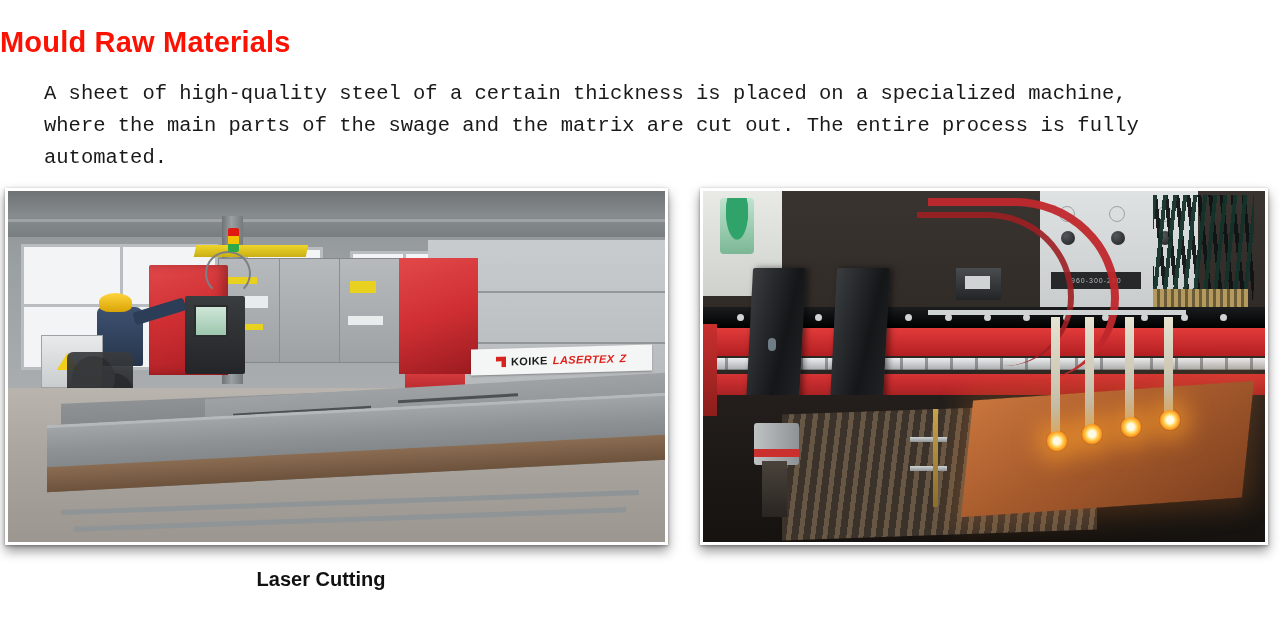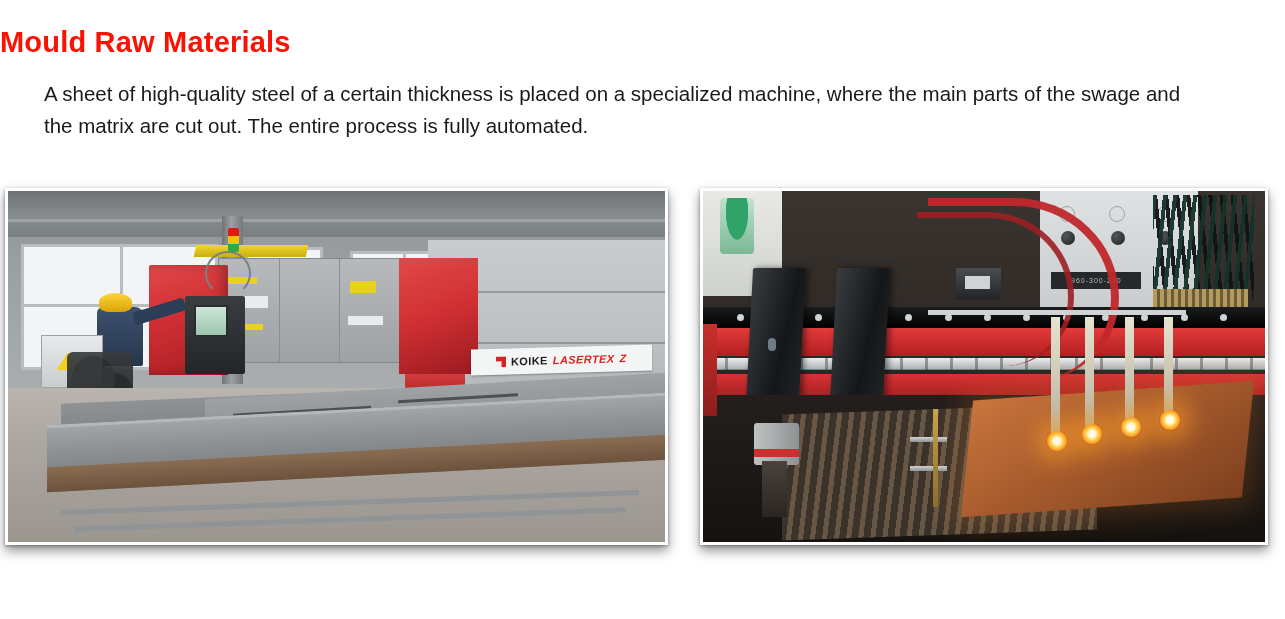--- a/index.html
+++ b/index.html
@@ -15,20 +15,21 @@
   .title {
     position: absolute; top: 26px; left: 0; width: 1285px;
     text-align: left;
     font-size: 29px; font-weight: bold; letter-spacing: .2px;
     color: #fb1202;
   }
   .intro {
     position: absolute; top: 78px; left: 44px; width: 1152px;
     font-size: 20.5px; line-height: 32px; color: #1a1a1a;
     text-align: left;
+    font-family: Liberation Mono, monospace;
   }
 
   
   .photo {
     position: absolute; top: 188px;
     border: 3px solid #ffffff;
     background: #2b2b2b;
     overflow: hidden;
     box-shadow: 0 6px 11px rgba(0,0,0,.42), 0 1px 3px rgba(0,0,0,.35);
   }
@@ -287,20 +288,21 @@
       <div class="l-rail" style="left:10%;top:93%;width:84%;"></div>
 
       <div class="l-logo">
         <span class="mark"></span>
         <span>KOIKE</span>
         <span class="red">LASERTEX</span>
         <span class="red">Z</span>
       </div>
     </div>
   </div>
+  <div class="cap cap-left">Laser Cutting</div>
 
   <div class="photo photo-right">
     <div class="scene">
       <div class="r-bgwall"></div>
       <div class="r-greenwall"></div>
       <div class="r-greenlamp"></div>
 
       <div class="r-whitepanel">
         <div class="r-knobring" style="left:12%;top:10%"></div>
         <div class="r-knob" style="left:13%;top:27%"></div>

